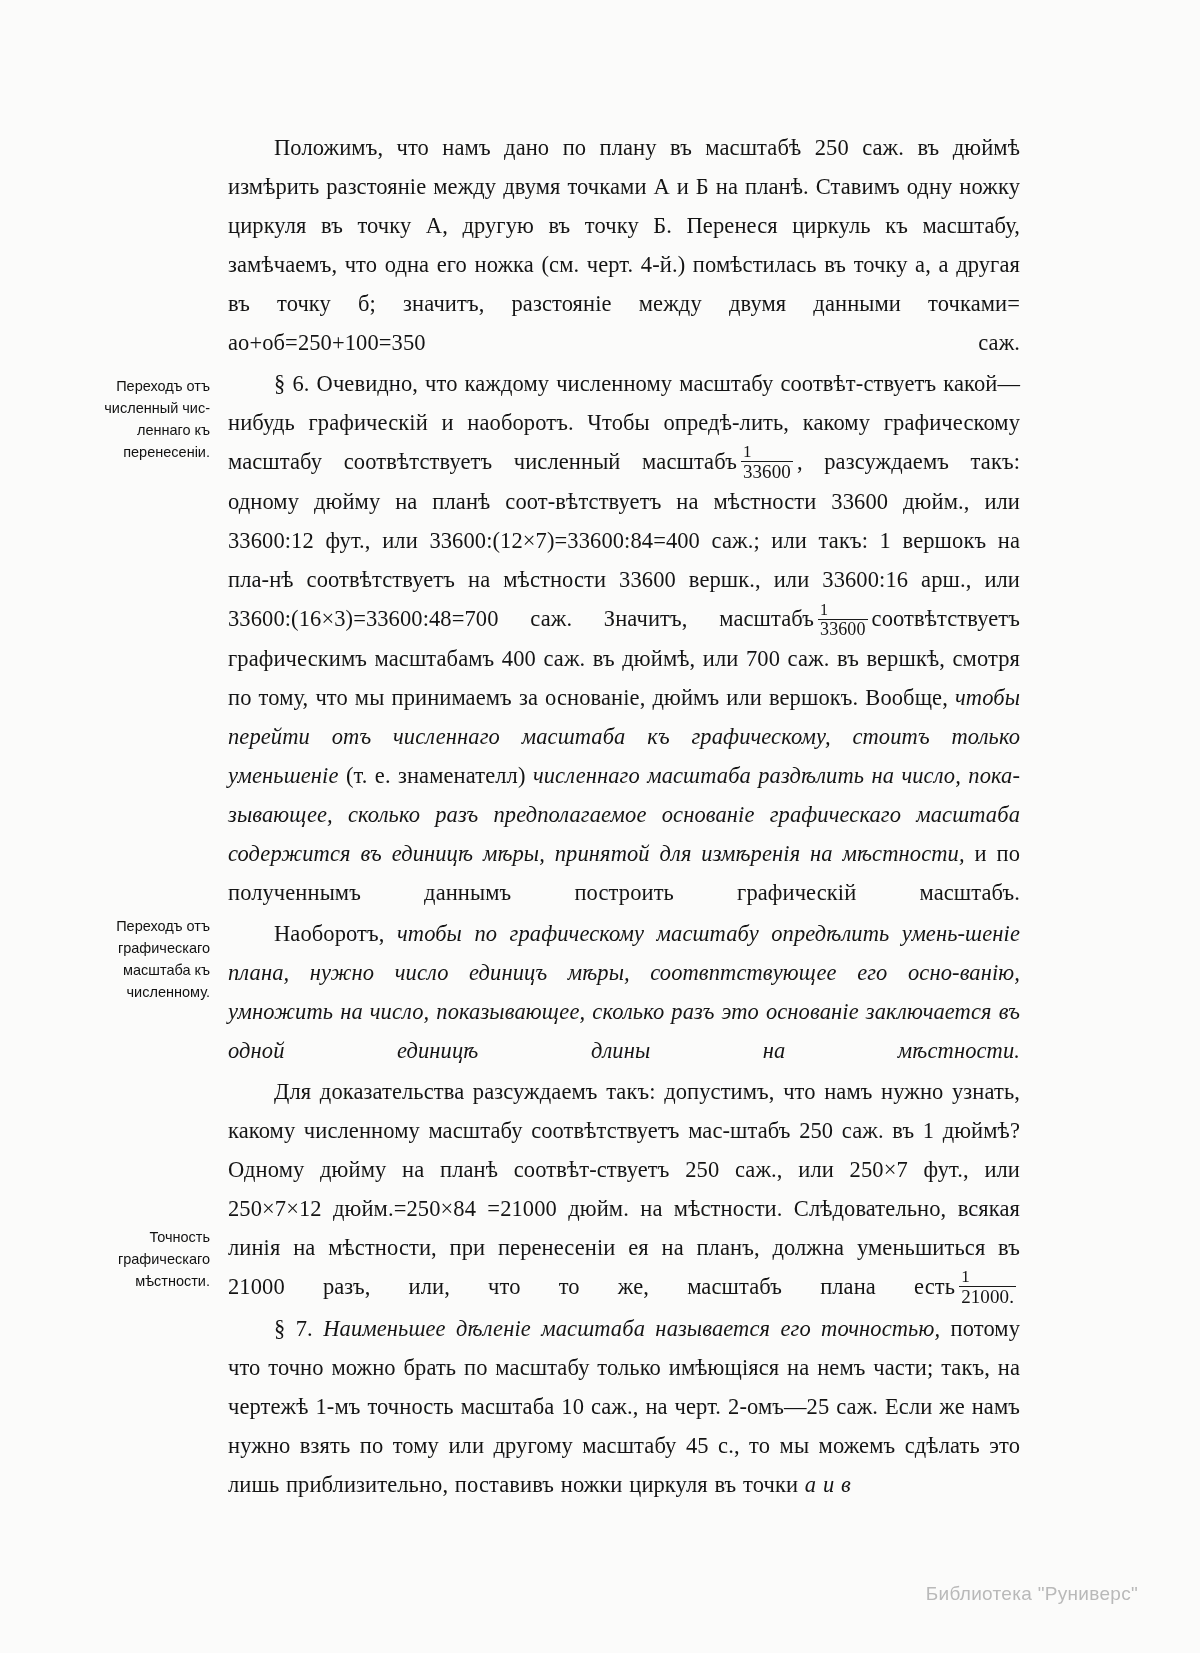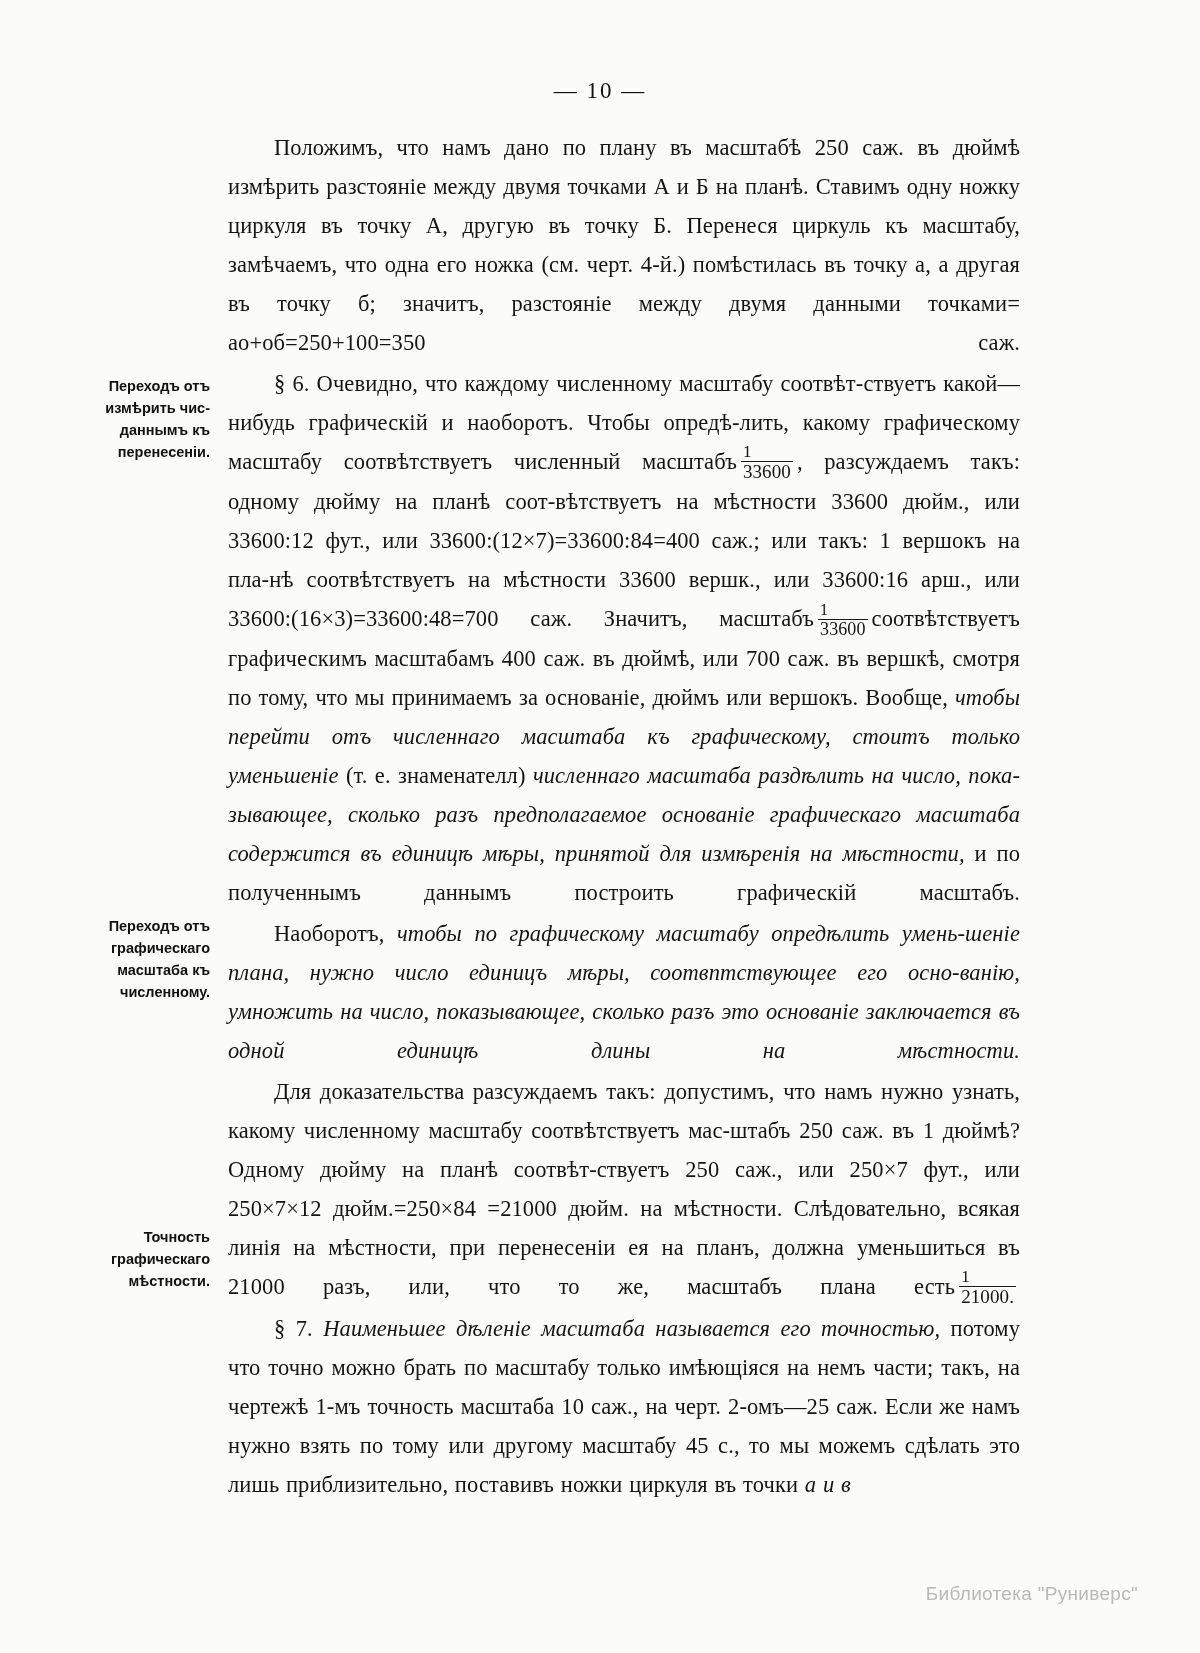--- a/index.html
+++ b/index.html
@@ -58,21 +58,21 @@
   .ital {
     font-style: italic;
   }
   
   .marginal {
     position: absolute;
     width: 160px;
     left: 50px;
     text-align: right;
     font-family: "Liberation Sans", sans-serif;
-    font-weight: bold;
+    font-weight: normal;
     font-size: 14.5px;
     line-height: 22px;
     color: #111;
   }
   .m1 { top: 375px; }
   .m2 { top: 915px; }
   .m3 { top: 1226px; }
 
   
   .frac {
@@ -105,26 +105,25 @@
     font-size: 19px;
     color: #b9b9b9;
     letter-spacing: 0.3px;
   }
 </style>
 </head>
 <body>
 
 <div class="page">
 
-  <div class="page-number">— 10 —</div>
 
   <div class="marginal m1">
     <div>Переходъ отъ</div>
-    <div>измѣрить чис-</div>
-    <div>даннымъ къ</div>
+    <div>численный чис-</div>
+    <div>леннаго къ</div>
     <div>перенесеніи.</div>
   </div>
 
   <div class="marginal m2">
     <div>Переходъ отъ</div>
     <div>графическаго</div>
     <div>масштаба къ</div>
     <div>численному.</div>
   </div>
 

